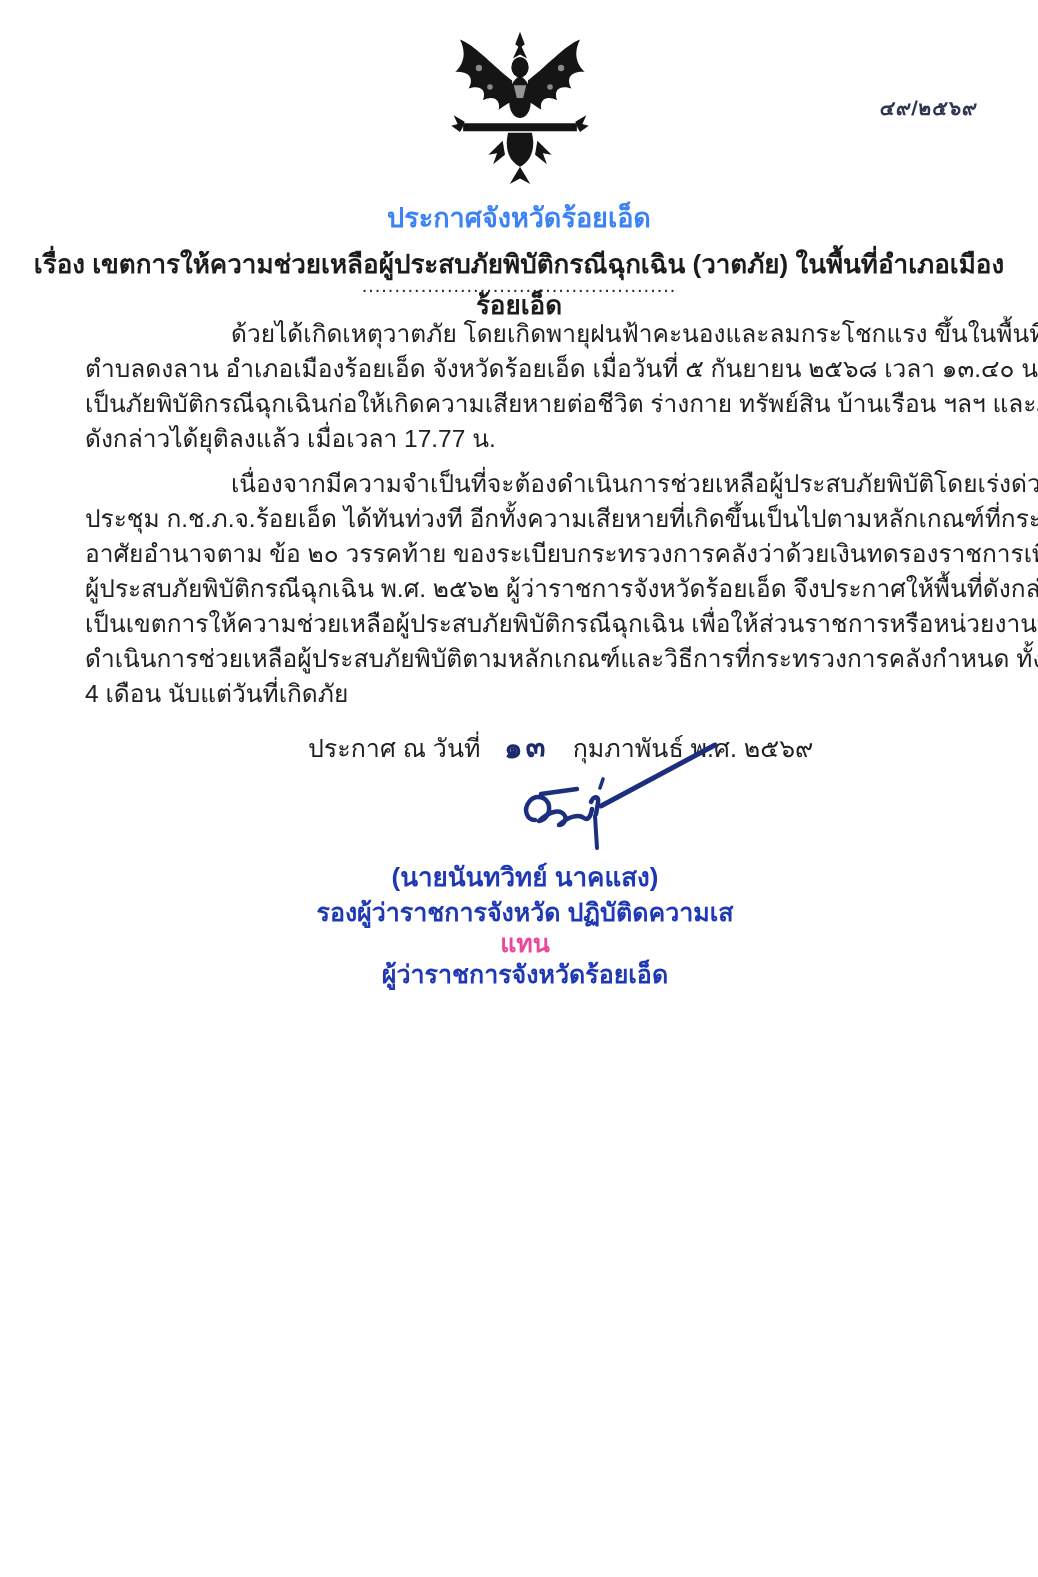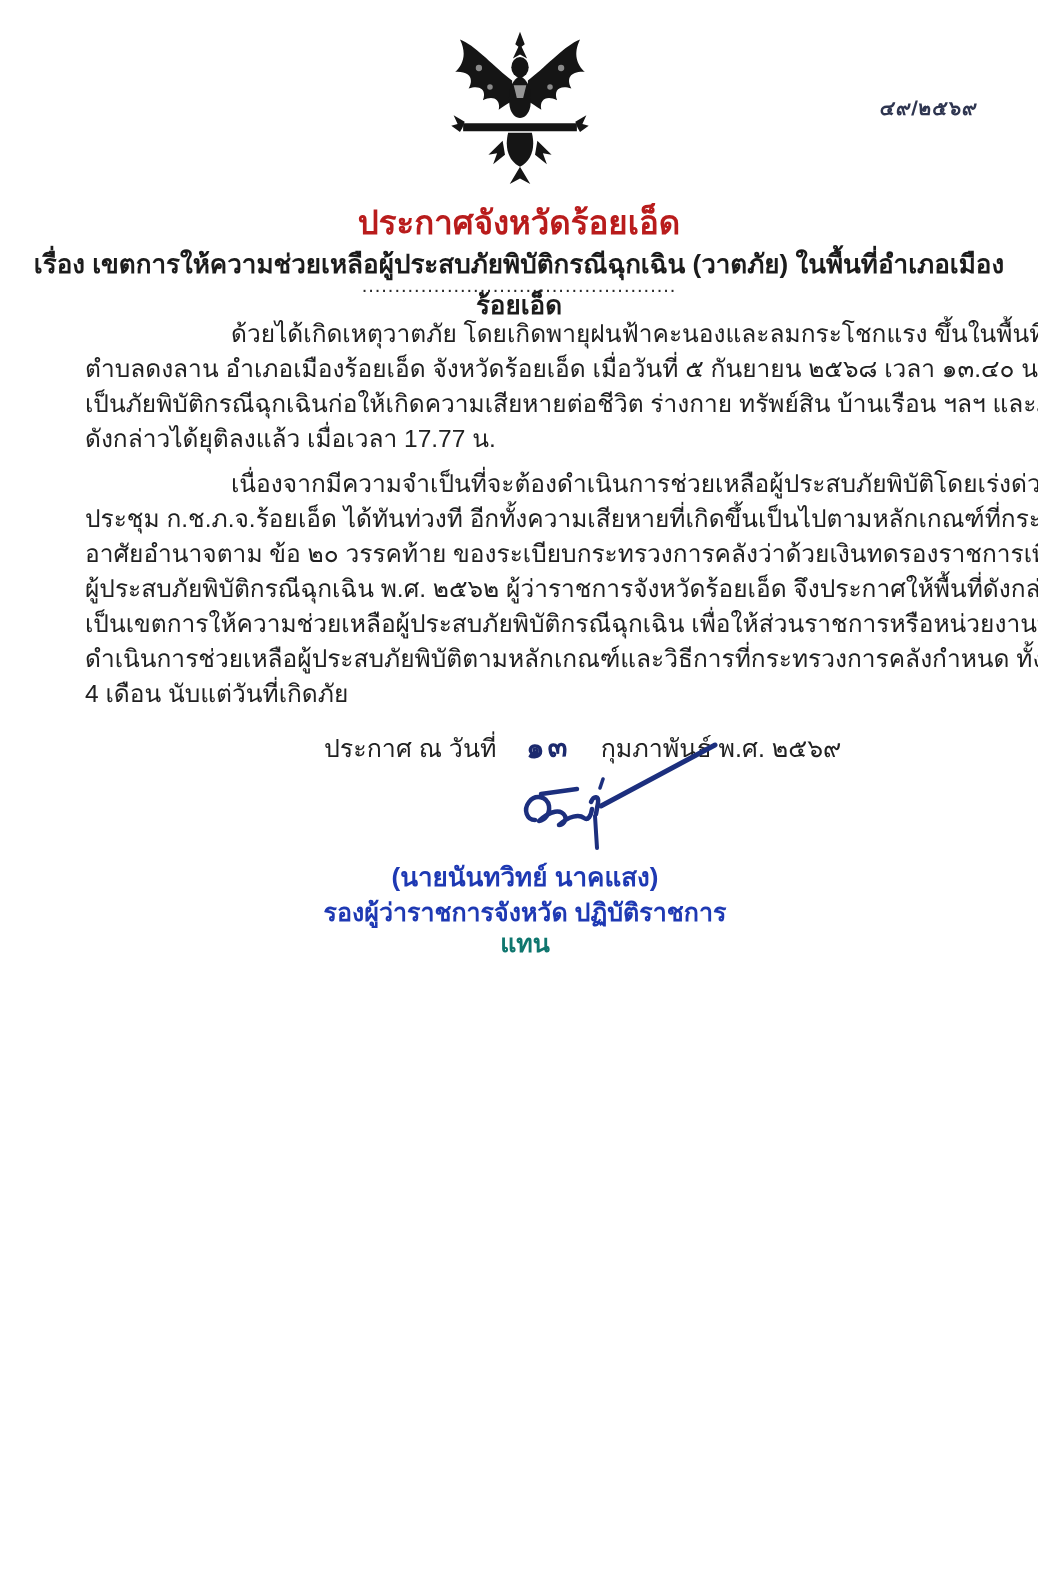--- a/index.html
+++ b/index.html
@@ -35,23 +35,23 @@
     left: 441px;
     width: 158px;
     height: 170px;
   }
   .doc-title {
     position: absolute;
     top: 196px;
     left: 0;
     width: 100%;
     text-align: center;
-    font-size: 33px;
-    font-weight: 700;
-    color: #b91c1c;
+    font-size: 27px;
+    font-weight: 700;
+    color: #3b82f6;
   }
   .doc-subject {
     position: absolute;
     top: 234px;
     left: 0;
     width: 100%;
     text-align: center;
     font-size: 26px;
     font-weight: 700;
     color: #1c1c1c;
@@ -75,24 +75,24 @@
     line-height: 35px;
     color: #212121;
   }
   .body-block .line { white-space: nowrap; }
   .body-block .indent { padding-left: 146px; }
   .p1 { top: 316px; }
   .p2 { top: 466px; }
   .issuance-line {
     position: absolute;
     top: 724px;
-    left: 324px;
+    left: 308px;
     display: flex;
     align-items: baseline;
-    gap: 30px;
+    gap: 24px;
     font-size: 25px;
     color: #212121;
   }
   .handwritten-day {
     font-weight: 700;
     font-size: 29px;
     color: #1c2a6e;
     transform: rotate(-3deg);
     letter-spacing: 3px;
   }
@@ -107,21 +107,21 @@
     position: absolute;
     top: 856px;
     left: 300px;
     width: 450px;
     text-align: center;
     color: #1e39b3;
     font-weight: 700;
   }
   .signatory-name { font-size: 26px; margin-bottom: 0; }
   .signatory-pos  { font-size: 25px; line-height: 31px; }
-  .stamp-bold { font-weight: 800; color: #0f766e; }
+  .stamp-bold { font-weight: 800; color: #ec4899; }
 </style>
 </head>
 <body>
 
 <div class="page">
 
   <div class="ref-number">๔๙/๒๕๖๙</div>
 
   <svg class="emblem" viewBox="0 0 200 210" xmlns="http://www.w3.org/2000/svg">
     <g fill="#151515">
@@ -192,17 +192,18 @@
       <path stroke-width="4.5" d="M88,66 C91,59 96,60 95,67 L93,78"></path>
       <path stroke-width="4" d="M92,80 L94,112"></path>
       <path stroke-width="3.5" d="M97,52 L100,43"></path>
       <path stroke-width="5" d="M98,70 L212,9"></path>
     </g>
   </svg>
 
   <div class="signatory-block">
     <div class="signatory-name">(นายนันทวิทย์ นาคแสง)</div>
     <div class="signatory-pos">
-      <span>รองผู้ว่าราชการจังหวัด ปฏิบัติราชการ</span><span class="stamp-bold">แทน</span>
+      <span>รองผู้ว่าราชการจังหวัด ปฏิบัติดความเส</span><span class="stamp-bold">แทน</span>
     </div>
+    <div class="signatory-pos">ผู้ว่าราชการจังหวัดร้อยเอ็ด</div>
   </div>
 
 </div>
 
 </body></html>

